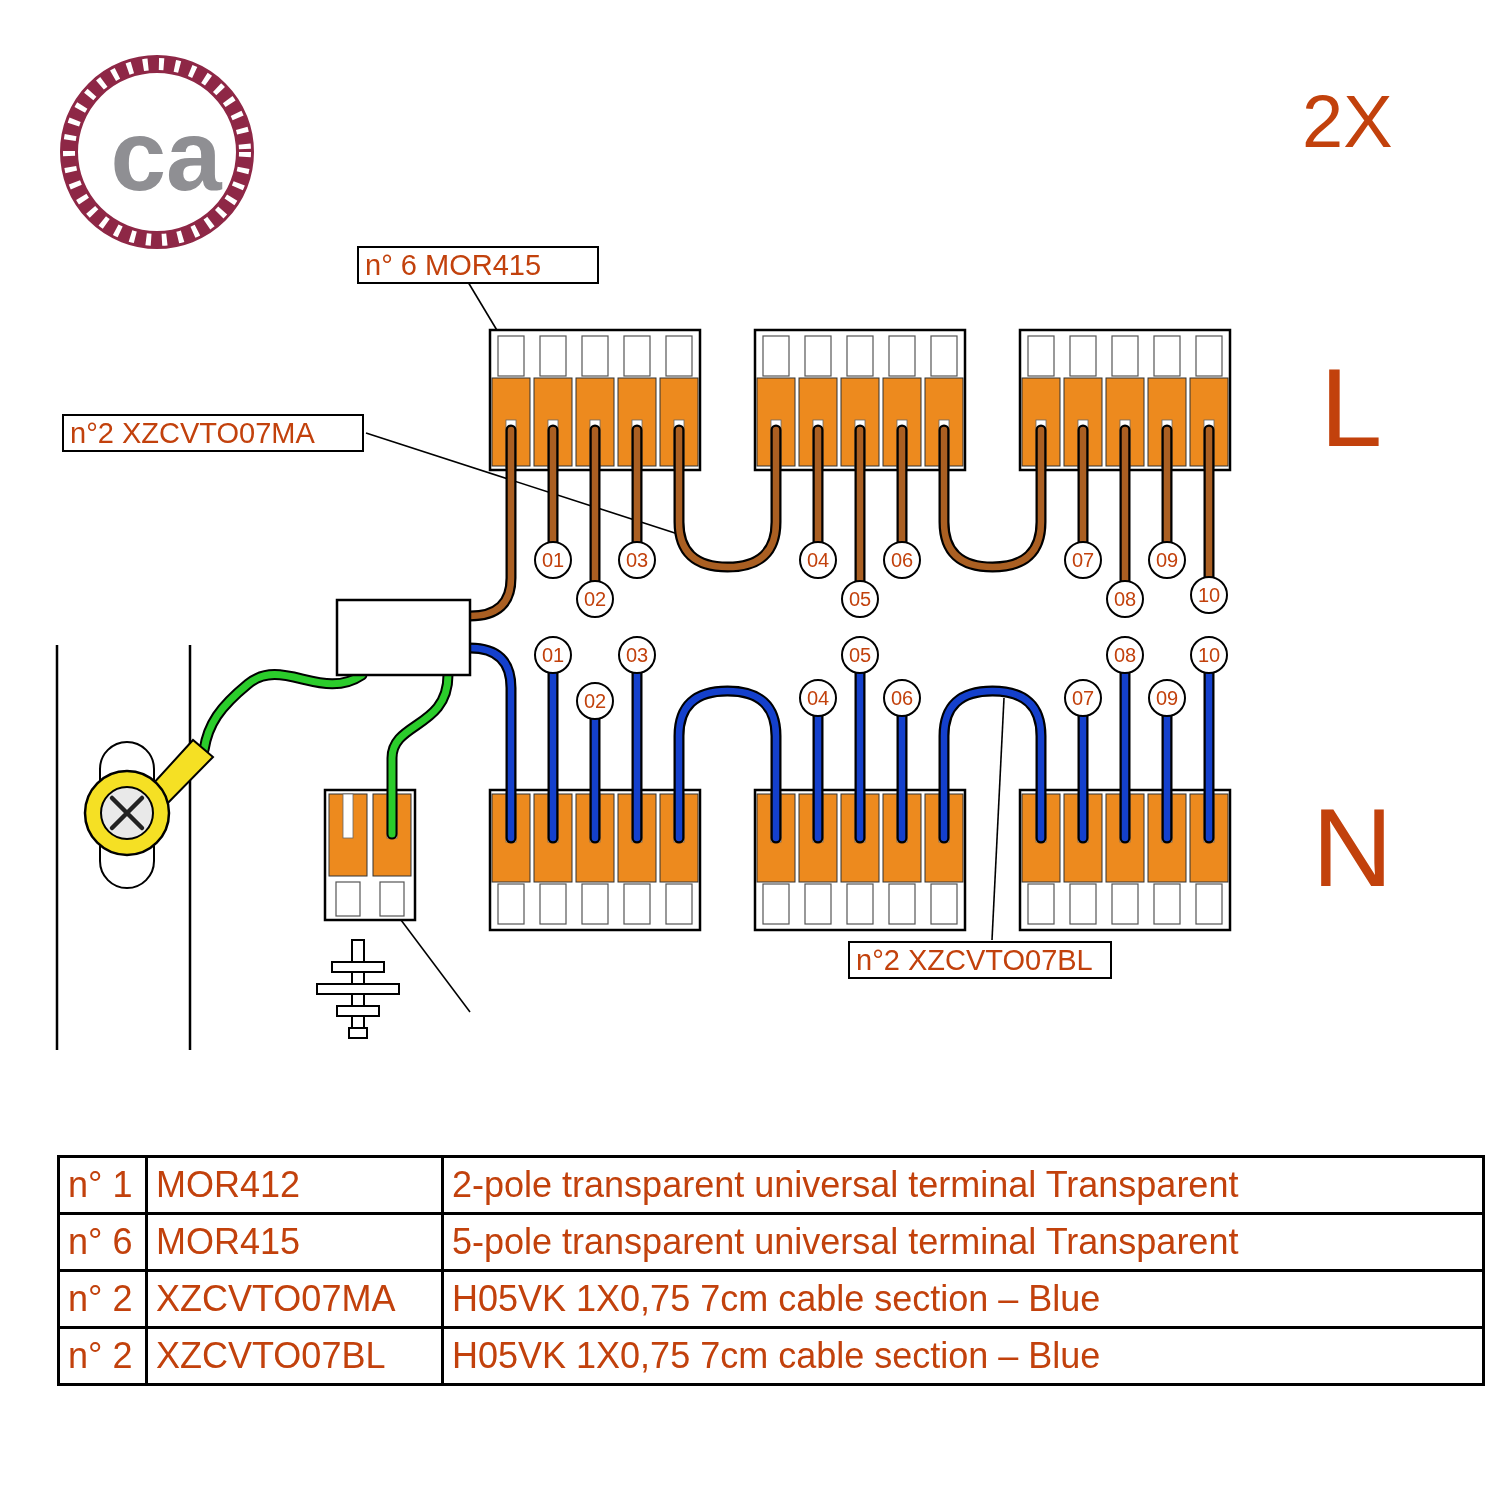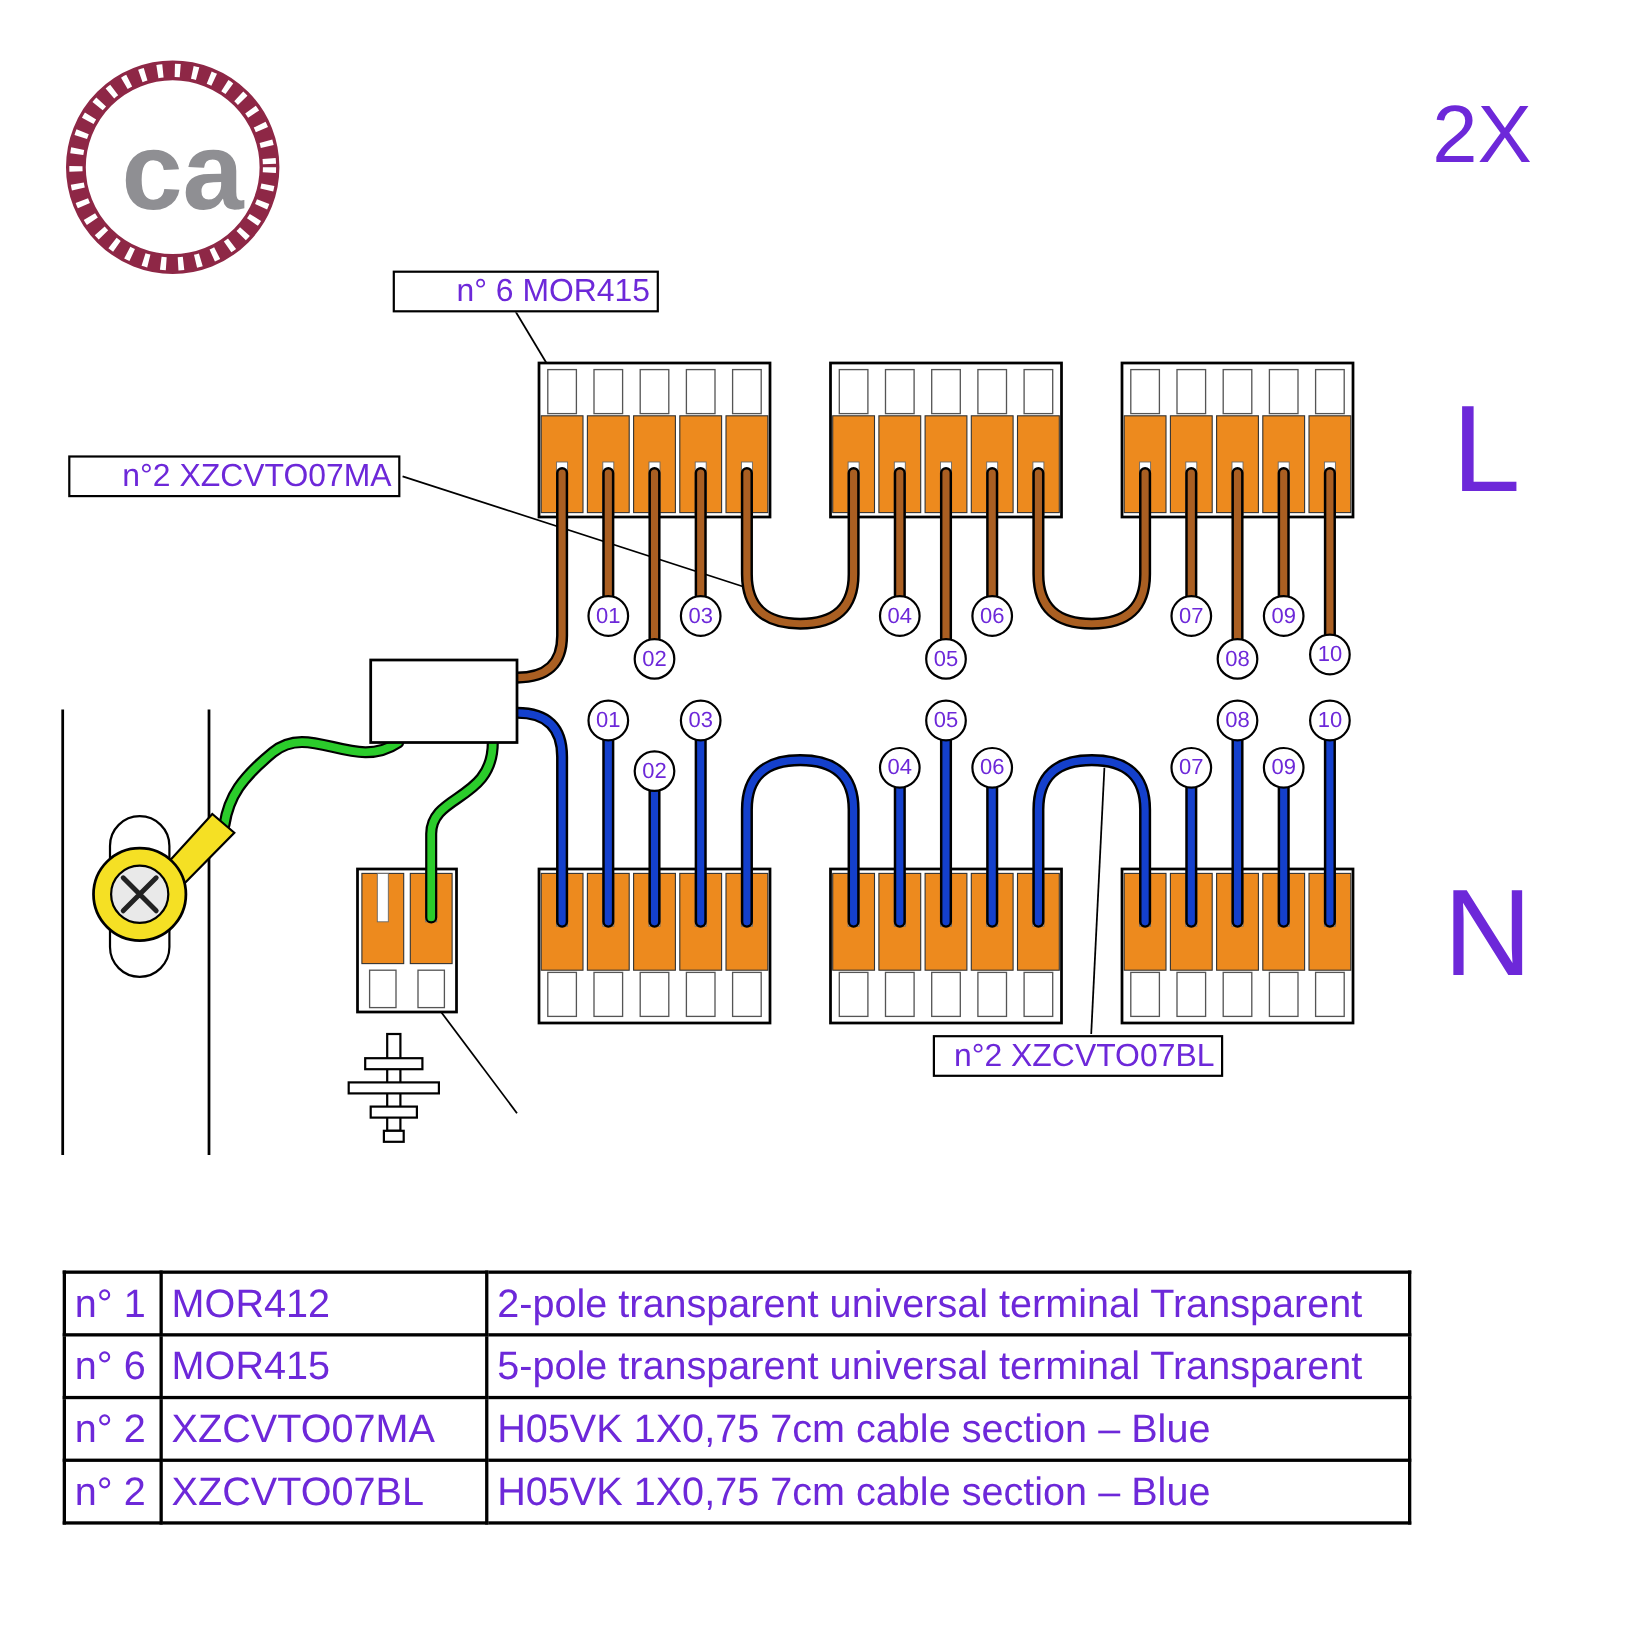--- a/index.html
+++ b/index.html
@@ -1,42 +1,42 @@
 <!DOCTYPE html>
 <html><head>
 <meta charset="utf-8">
 <style>
   *{box-sizing:border-box}
   body{margin:0}
-  #stage{position:relative;width:1500px;height:1498px;background:#fff;font-family:"Liberation Sans",sans-serif;color:#6d28d9;overflow:hidden}
+  #stage{position:relative;width:1500px;height:1498px;background:#fff;font-family:"Liberation Sans",sans-serif;color:#c2410c;overflow:hidden}
   #diagram{position:absolute;left:0;top:0}
   .blockOuter{fill:#fff;stroke:#000;stroke-width:2.5}
   .cell{fill:#ED8A1E;stroke:#333;stroke-width:1}
   .slot{fill:#fff;stroke:#666;stroke-width:.8}
   .lever{fill:#fff;stroke:#555;stroke-width:1.2}
   .outline{fill:none;stroke:#000;stroke-width:11;stroke-linecap:round;stroke-linejoin:round}
   .wire{fill:none;stroke-linecap:round;stroke-linejoin:round}
   .brown{stroke:#AA5F22;stroke-width:6.5}
   .blue{stroke:#1440CC;stroke-width:6.5}
   .green{stroke:#2BCC2B;stroke-width:7}
   .jbox{fill:#fff;stroke:#000;stroke-width:2.5}
   .capsule{fill:#fff;stroke:#000;stroke-width:2}
   .sleeve{fill:#F5E024;stroke:#000;stroke-width:2}
   .ring{fill:#F5E024;stroke:#000;stroke-width:2.5}
   .screwHead{fill:#E9E9E9;stroke:#000;stroke-width:2}
   .screwCross{fill:none;stroke:#222;stroke-width:4.5;stroke-linecap:round}
   .earth rect{fill:#fff;stroke:#000;stroke-width:2}
   .leaders line{stroke:#000;stroke-width:1.6}
   .wall line{stroke:#000;stroke-width:2.5}
   .logoText{font-family:"Liberation Sans",sans-serif;font-size:100px;font-weight:bold;fill:#8F8F93;text-anchor:middle}
-  .callout{position:absolute;height:38px;line-height:34px;border:2px solid #000;background:#fff;font-size:29px;text-align:right;white-space:nowrap;padding:0 6px}
+  .callout{position:absolute;height:38px;line-height:34px;border:2px solid #000;background:#fff;font-size:29px;text-align:left;white-space:nowrap;padding:0 6px}
   .wnum{position:absolute;width:38px;height:38px;border:2px solid #000;border-radius:50%;background:#fff;display:flex;align-items:center;justify-content:center;font-size:20px}
   .bigletter{position:absolute;font-size:112px;line-height:1}
   .qty{position:absolute;font-size:74px;line-height:1}
-  table.parts{position:absolute;left:57px;top:1155px;width:1226px;border-collapse:collapse;font-size:36px;table-layout:fixed}
+  table.parts{position:absolute;left:57px;top:1155px;width:1428px;border-collapse:collapse;font-size:36px;table-layout:fixed}
   .parts td{border:3px solid #000;height:57px;padding:0 8px;overflow:hidden;white-space:nowrap}
   .parts td.c1{width:88px}
   .parts td.c2{width:296px}
 </style>
 </head>
 <body>
 
 <div id="stage">
 
   <svg id="diagram" width="1500" height="1498" viewBox="0 0 1500 1498">

